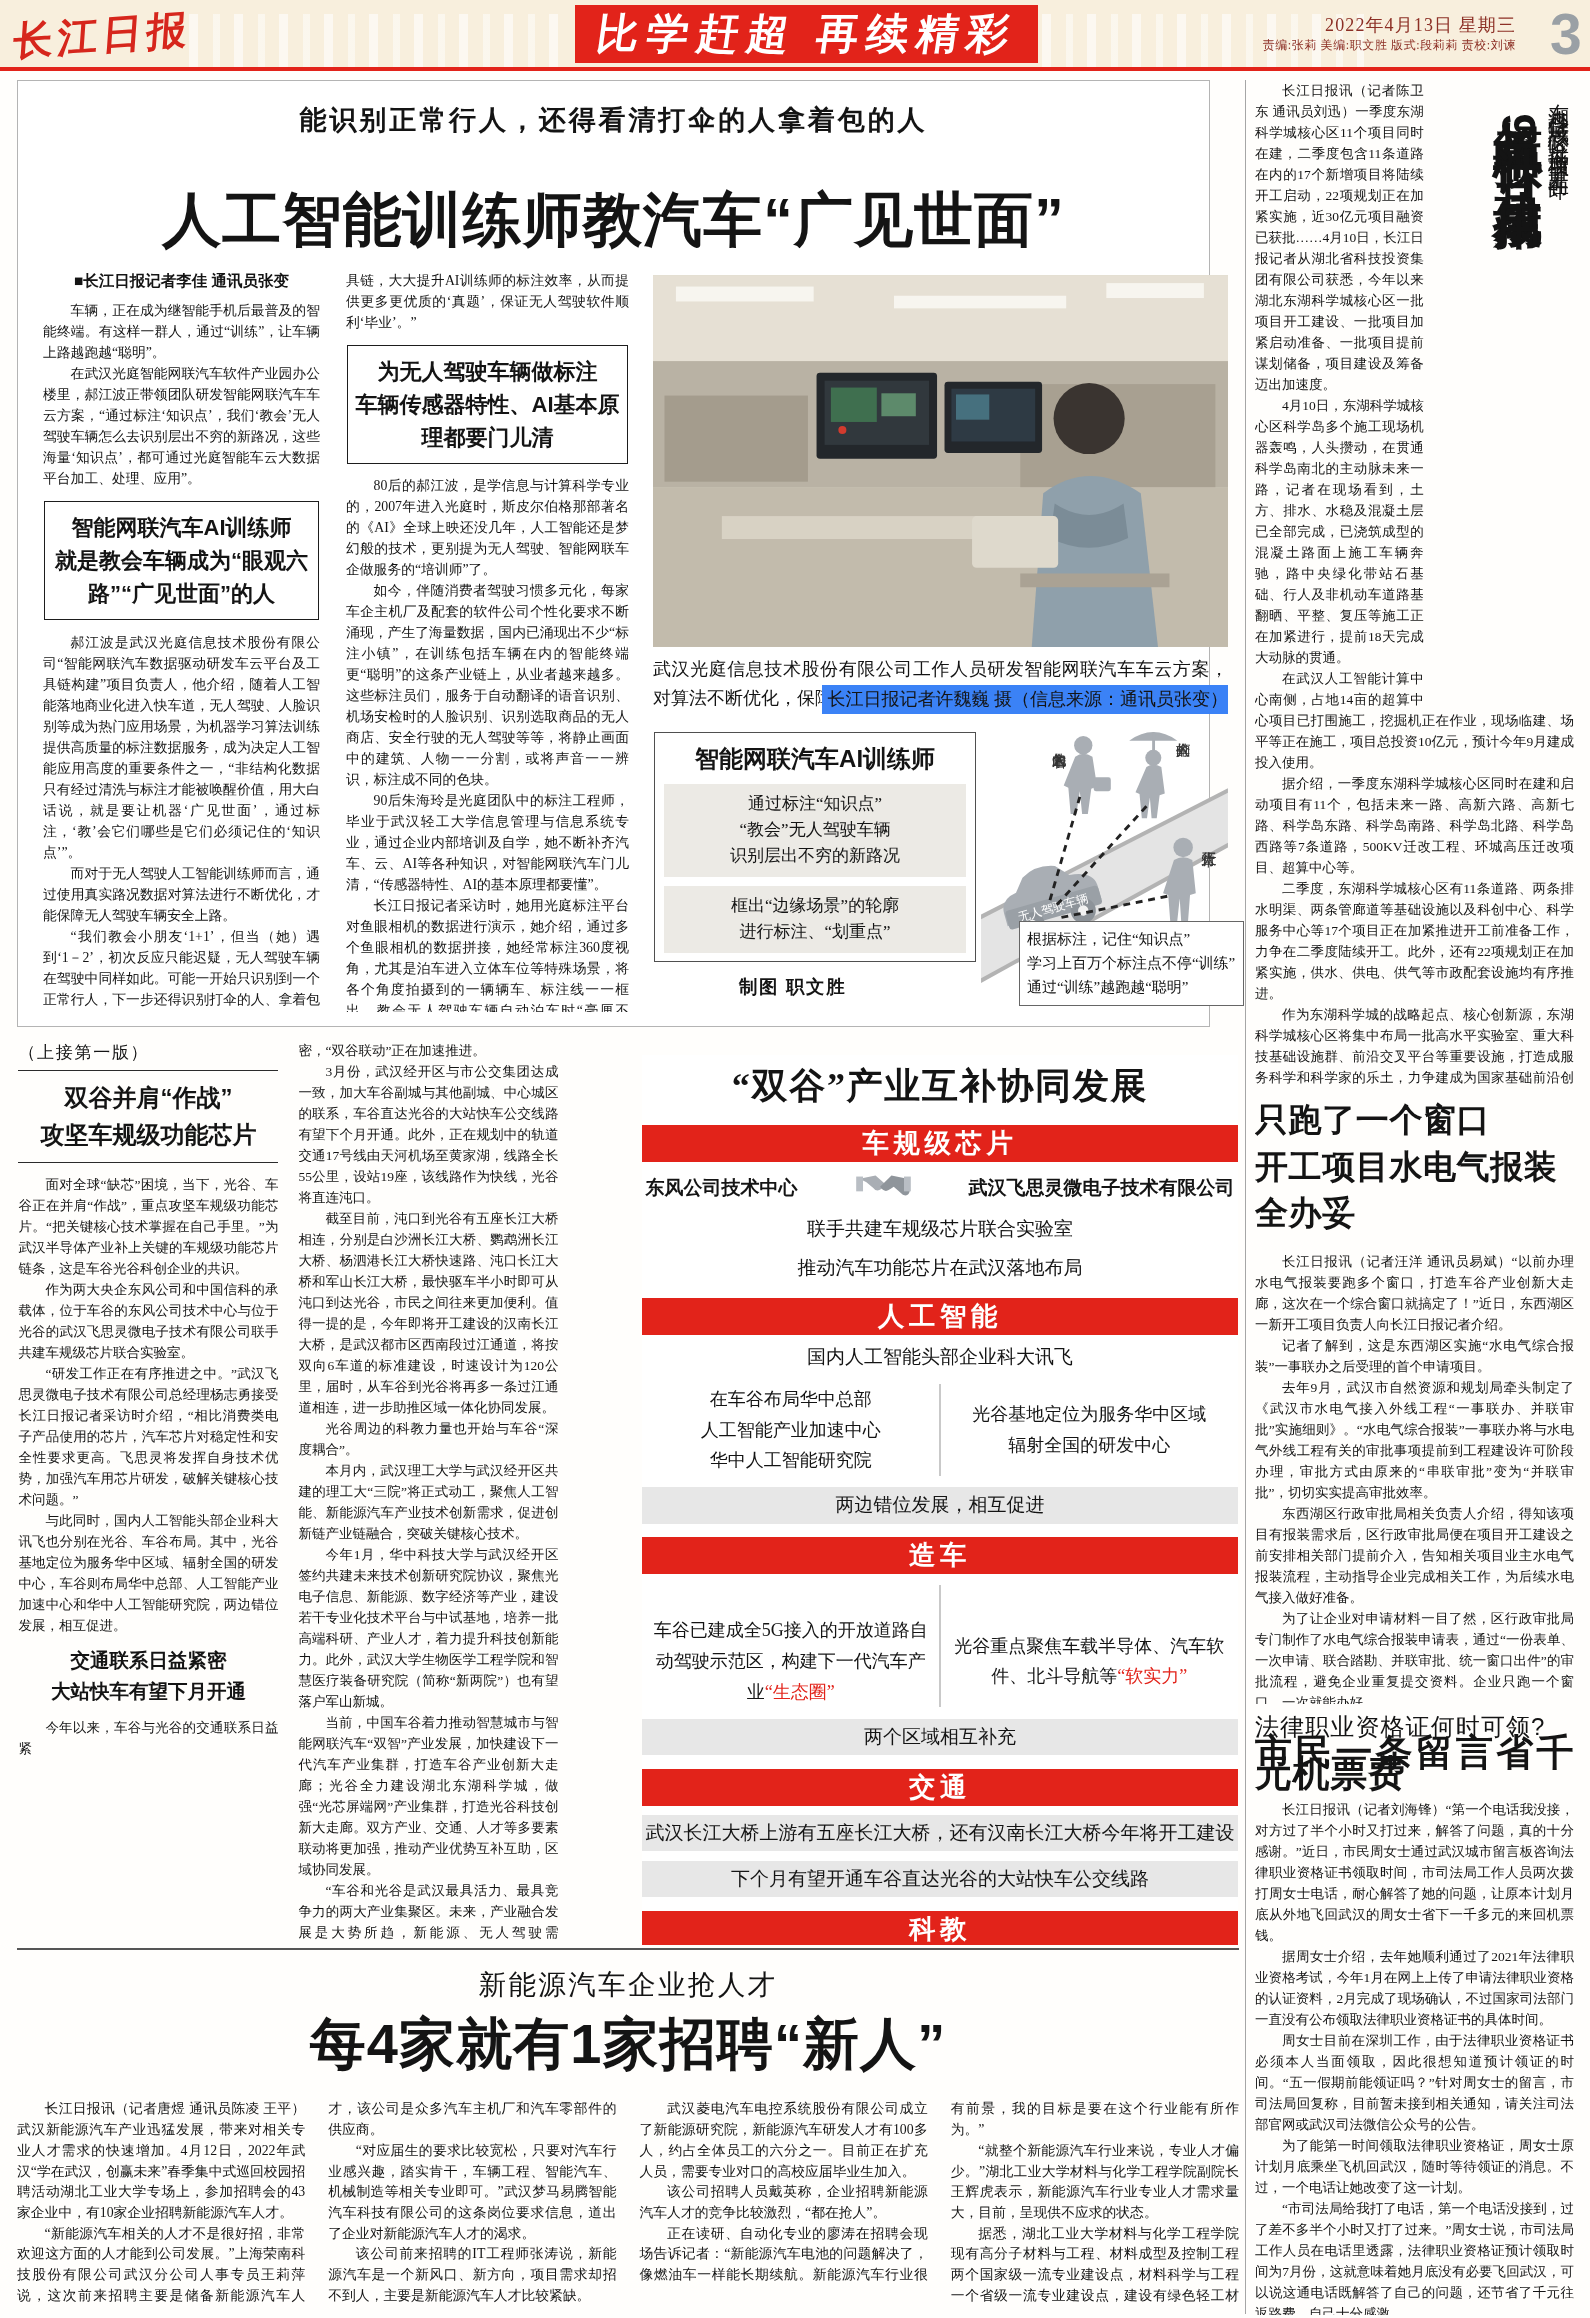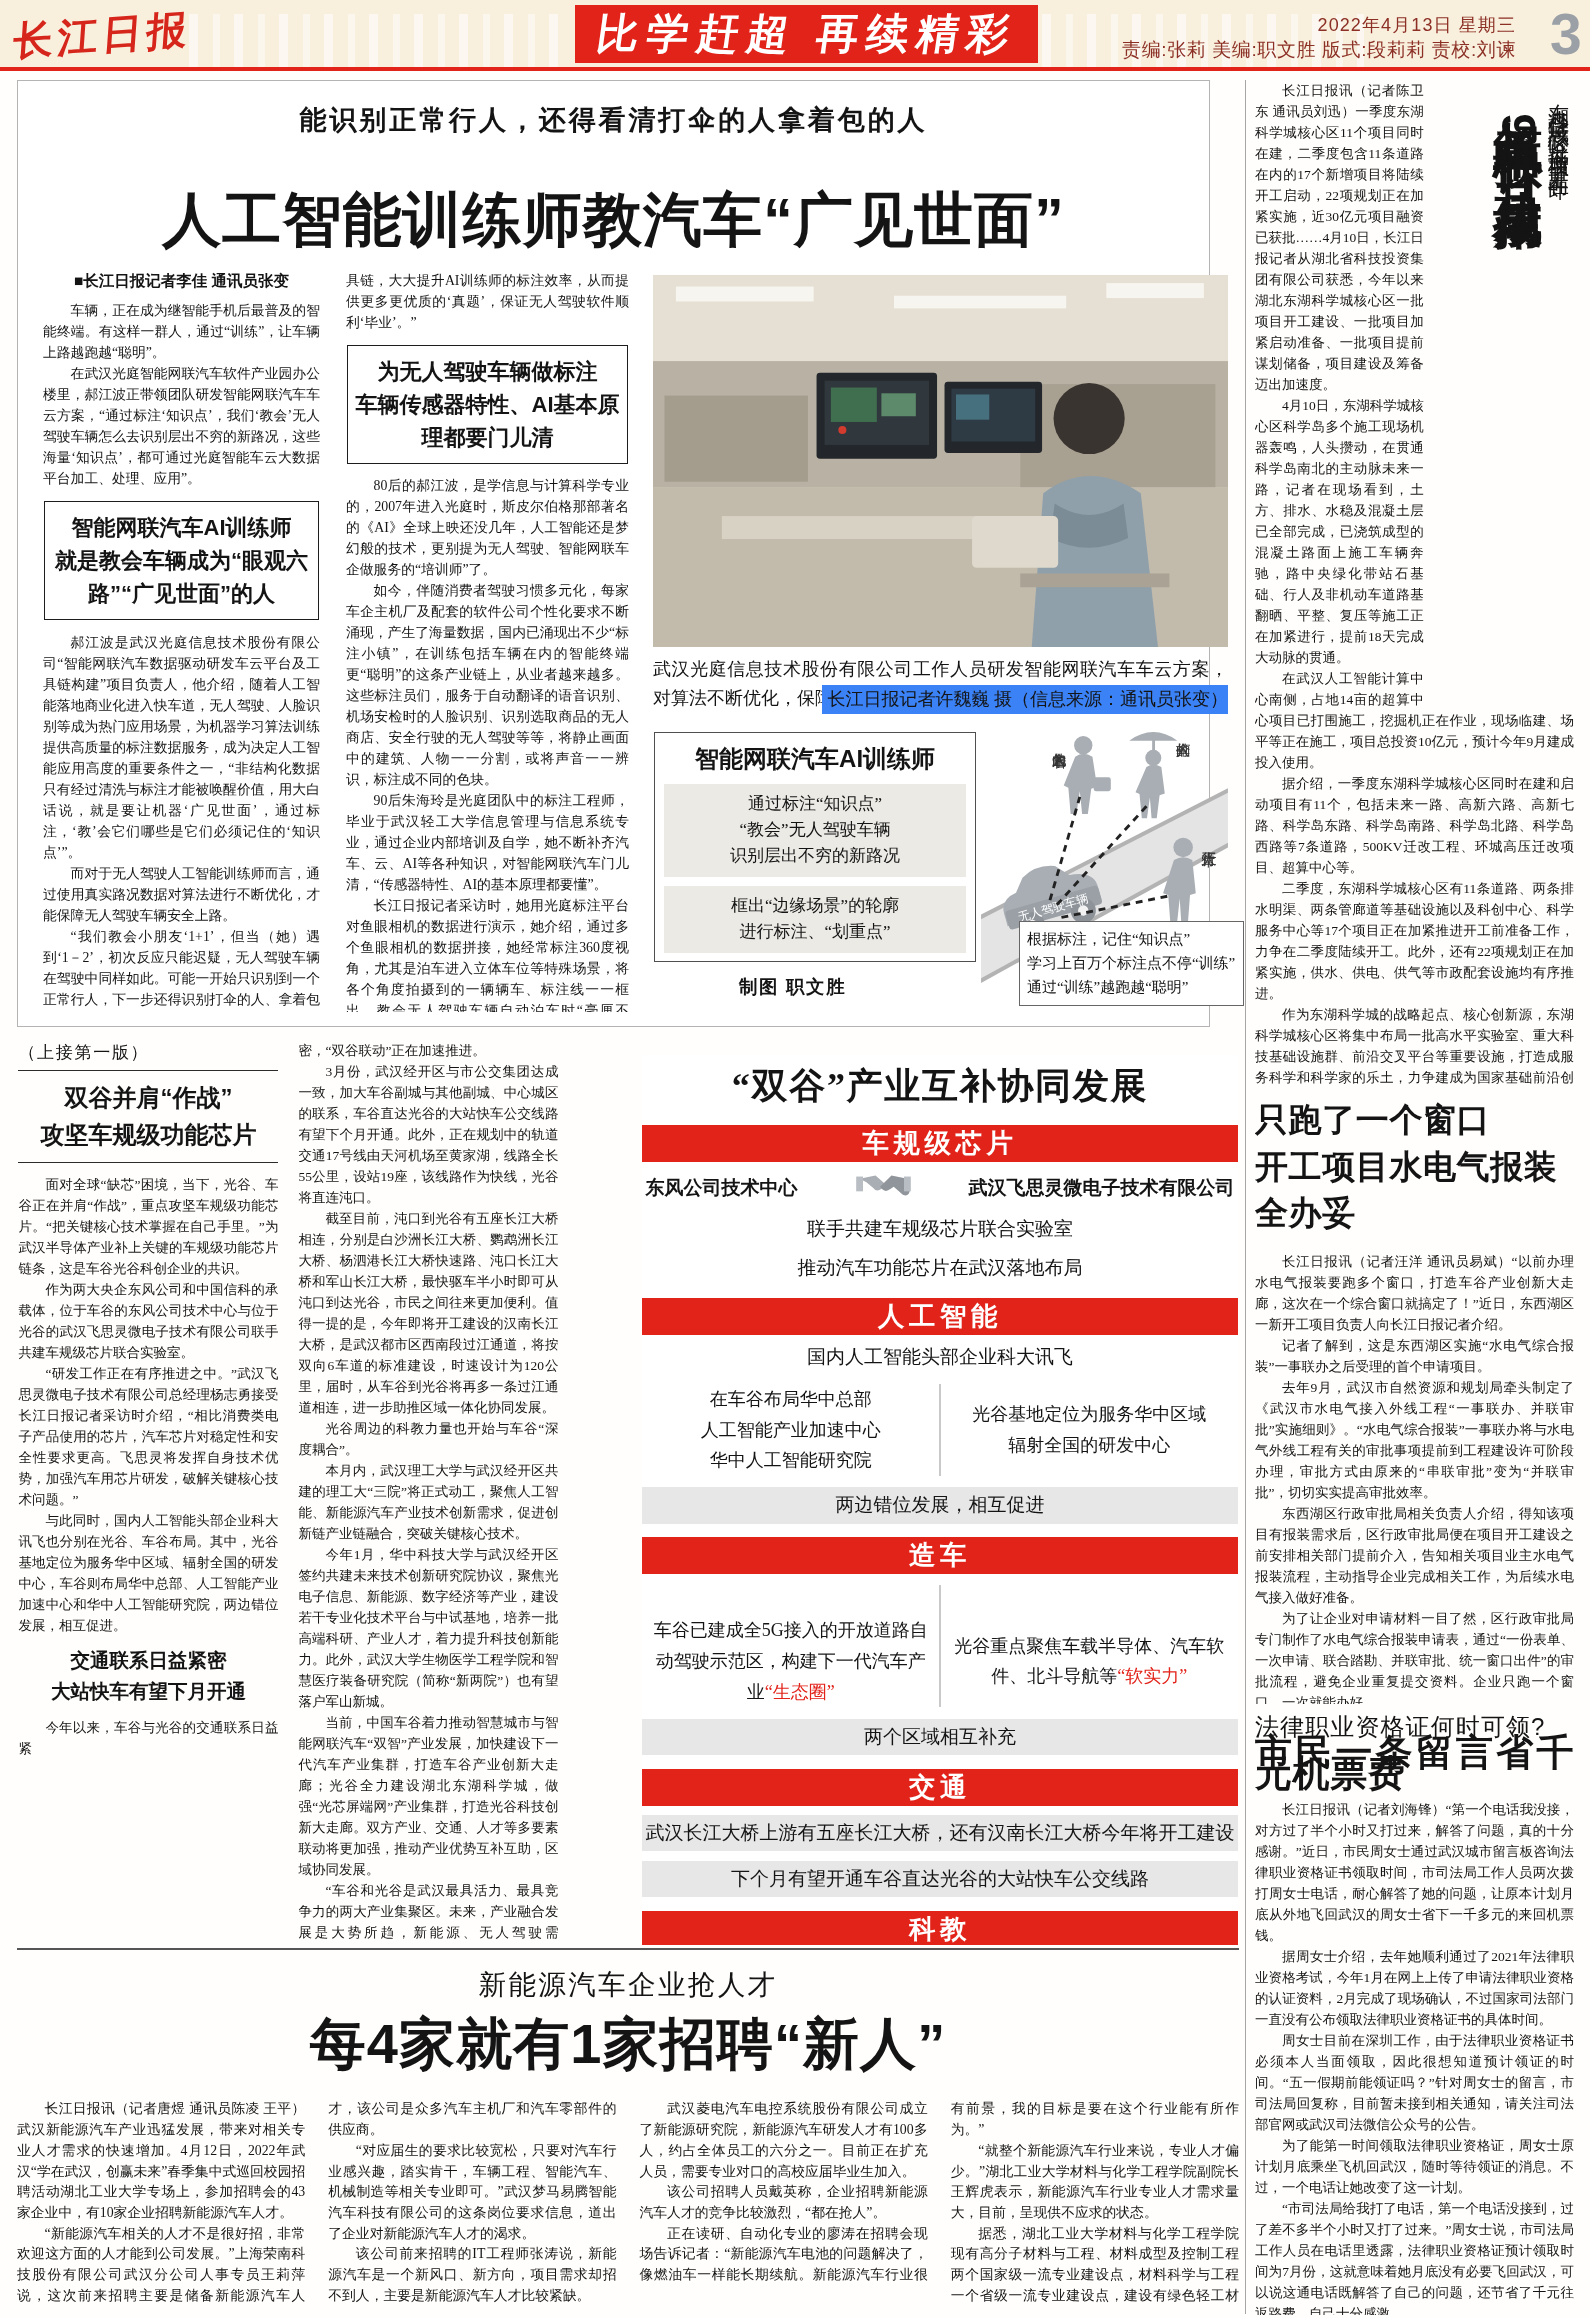--- a/index.html
+++ b/index.html
@@ -12,23 +12,23 @@
            rgba(255,255,255,.75) 24px 31px,rgba(255,255,255,0) 31px 45px)}
   .skyline.left{left:189px;width:379px}
   .skyline.right{left:1042px;width:322px}
   .logo{position:absolute;left:12.6px;top:8px;font-size:40px;font-weight:900;color:#d6261c;
         letter-spacing:4.6px;transform:rotate(-4deg) skewX(-8deg);font-family:"DejaVu Serif",serif}
   .banner{position:absolute;left:575px;top:5.2px;width:463px;height:58px;background:#e2231a;
           display:flex;align-items:center;justify-content:center}
   .banner span{color:#fff;font-size:42px;font-weight:900;letter-spacing:8px;
                font-family:"Liberation Sans",sans-serif;transform:skewX(-8deg)}
   .dateblock{position:absolute;right:75px;top:12.6px;text-align:right;color:#8c2f25;
-             font-family:Liberation Sans, sans-serif}
+             font-family:Liberation Serif, serif}
   .date1{font-size:18px;letter-spacing:1.1px}
-  .date2{font-size:19px;margin-top:0;letter-spacing:0.6px}
+  .date2{font-size:12px;margin-top:0;letter-spacing:0.6px}
   .pagenum{position:absolute;right:9.2px;top:1.1px;font-size:57px;font-weight:bold;color:#9aa0a5;
            font-family:"Liberation Sans",sans-serif}
   .redrule{position:absolute;left:0;top:67px;width:1591px;height:4px;background:#e2231a}
   
   .lead{position:absolute;left:17px;top:80px;width:1193px;height:947px;border:1.1px solid #b4b4b4;background:#fff;box-sizing:border-box}
   .lead-kicker{position:absolute;top:20.7px;width:100%;text-align:center;font-size:27px;font-weight:700;
                font-family:"Liberation Sans",sans-serif;letter-spacing:2.9px}
   .lead-headline{position:absolute;top:60px;width:100%;text-align:center;font-size:59px;font-weight:900;
                  font-family:"Liberation Sans",sans-serif;letter-spacing:1.1px}
   .lead-col{position:absolute;top:189px;height:742px;overflow:hidden;font-size:13.8px;line-height:21px;text-align:justify}

